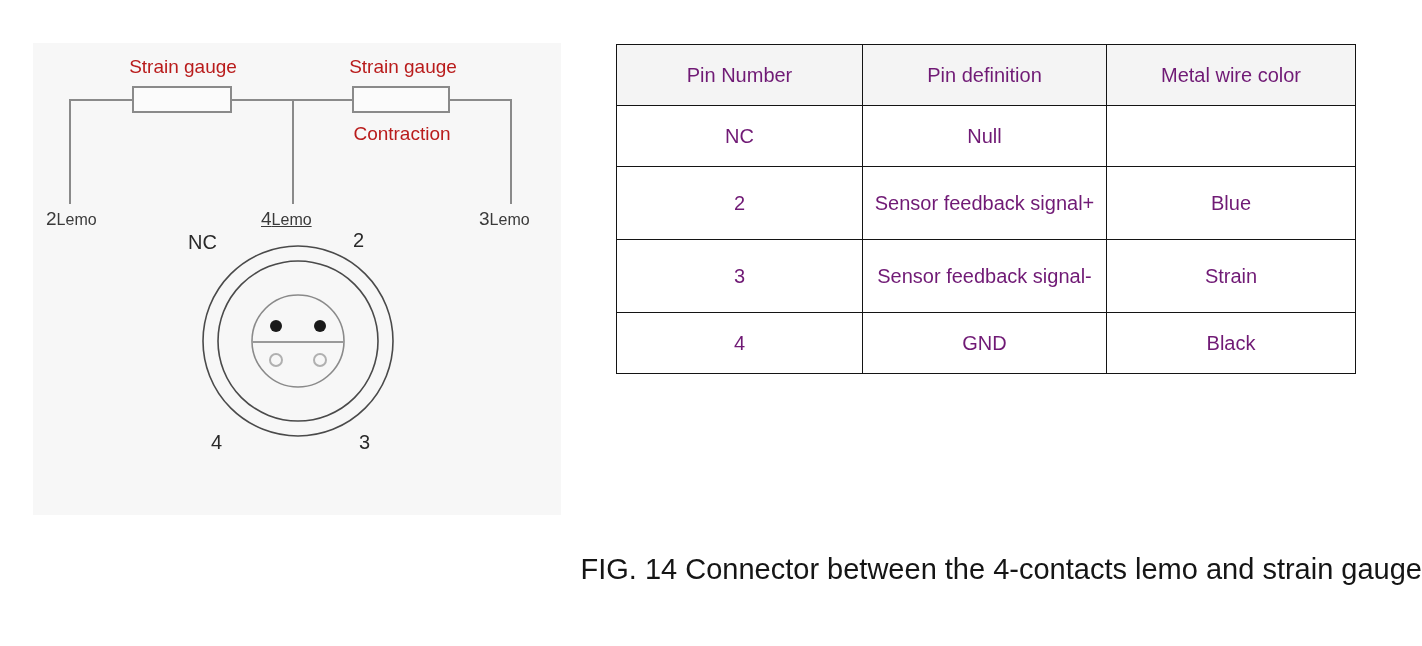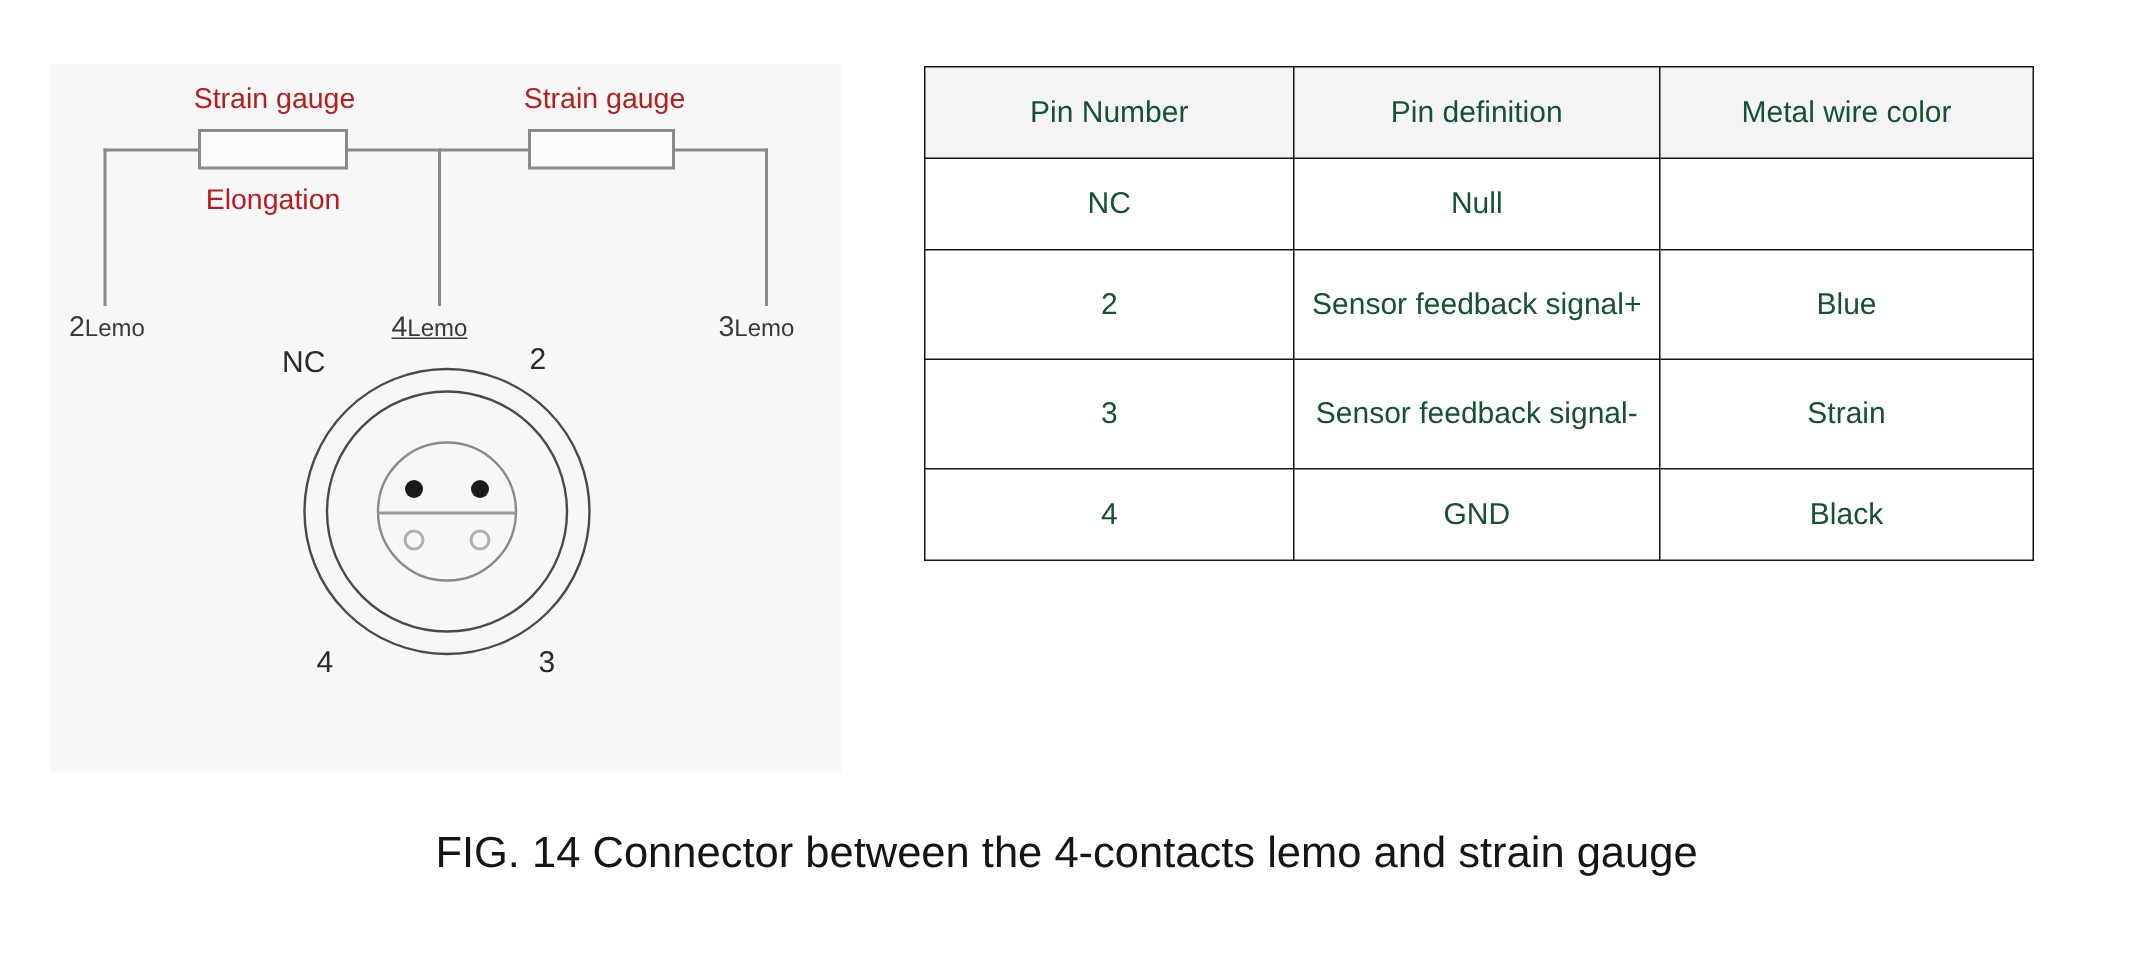--- a/index.html
+++ b/index.html
@@ -88,38 +88,38 @@
     width: 739px;
     border-collapse: collapse;
     table-layout: fixed;
     font-size: 20px;
   }
   #pin-table th, #pin-table td {
     border: 1.6px solid #141414;
     text-align: center;
     vertical-align: middle;
     font-weight: normal;
-    color: #14532d;
+    color: #701a75;
     padding: 4px 6px;
     line-height: 1.22;
   }
   #pin-table thead th {
     background: #f4f4f4;
     height: 52px;
   }
   #pin-table tbody td { height: 52px; }
   #pin-table tbody tr.tall td { height: 64px; }
 
   
   #figure-caption {
     position: absolute;
     left: 0;
     top: 553px;
     width: 1422px;
-    text-align: center;
+    text-align: right;
     font-size: 29px;
     color: #151515;
     white-space: nowrap;
   }
 </style>
 </head>
 <body>
 
 <div id="figure-panel">
 
@@ -132,21 +132,21 @@
     <div class="wire wire-h" style="left:199px; top:56px; width:121px;"></div>
     <div class="wire wire-h" style="left:417px; top:56px; width:62px;"></div>
 
     <div class="resistor" style="left:99px; top:43px; width:100px; height:27px;"></div>
     <div class="resistor" style="left:319px; top:43px; width:98px; height:27px;"></div>
 
     <div class="wire wire-v" style="left:36px;  top:56px; height:105px;"></div>
     <div class="wire wire-v" style="left:259px; top:56px; height:105px;"></div>
     <div class="wire wire-v" style="left:477px; top:56px; height:105px;"></div>
 
-    <div class="sch-label" style="left:54px; top:80px; width:190px;">Elongation</div>
+    <div class="sch-label" style="left:274px; top:80px; width:190px;">Contraction</div>
 
     <div class="lemo-label" style="left:13px; top:166px;">
       <span class="lemo-num">2</span><span class="lemo-word">Lemo</span>
     </div>
     <div class="lemo-label" style="left:228px; top:166px;text-decoration:underline;">
       <span class="lemo-num">4</span><span class="lemo-word">Lemo</span>
     </div>
     <div class="lemo-label" style="left:446px; top:166px;">
       <span class="lemo-num">3</span><span class="lemo-word">Lemo</span>
     </div>

